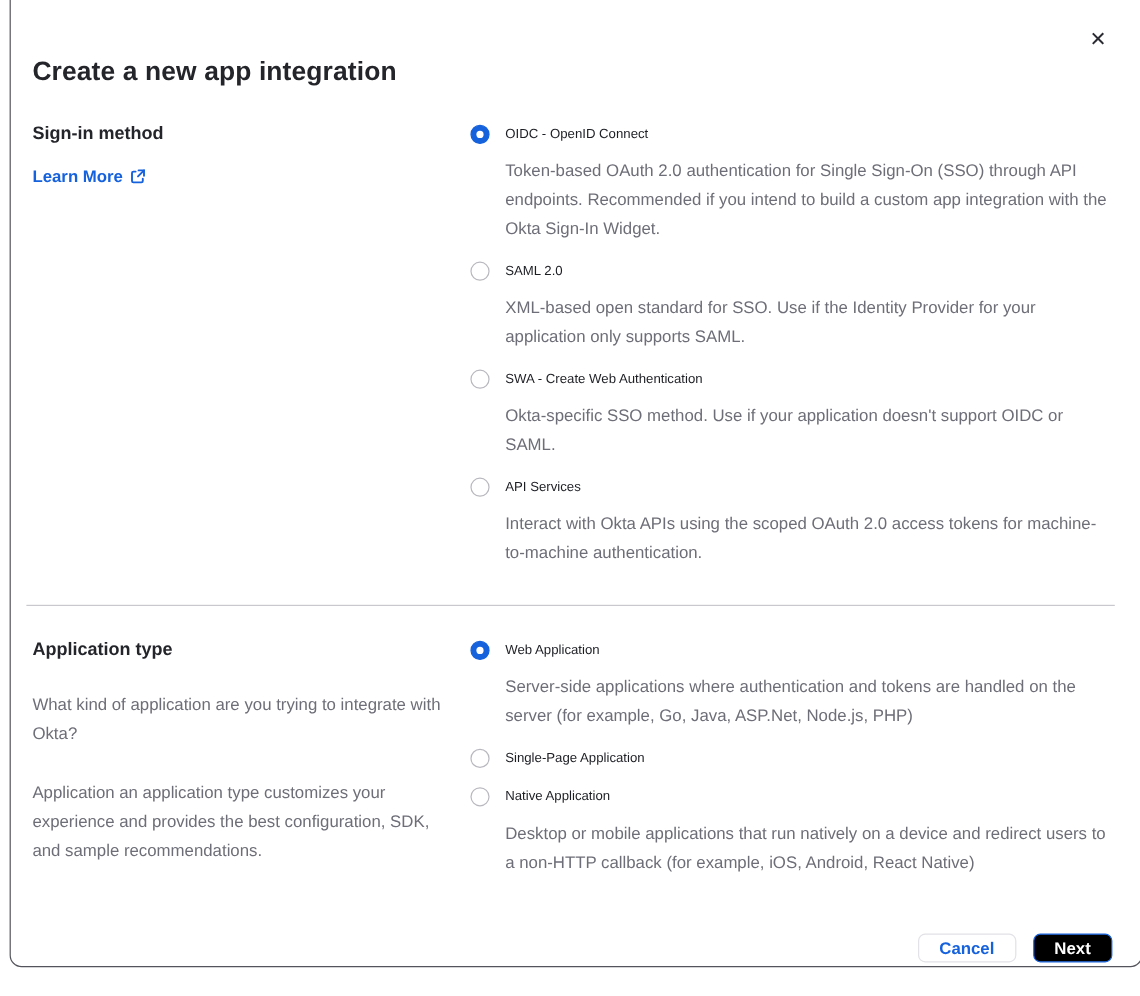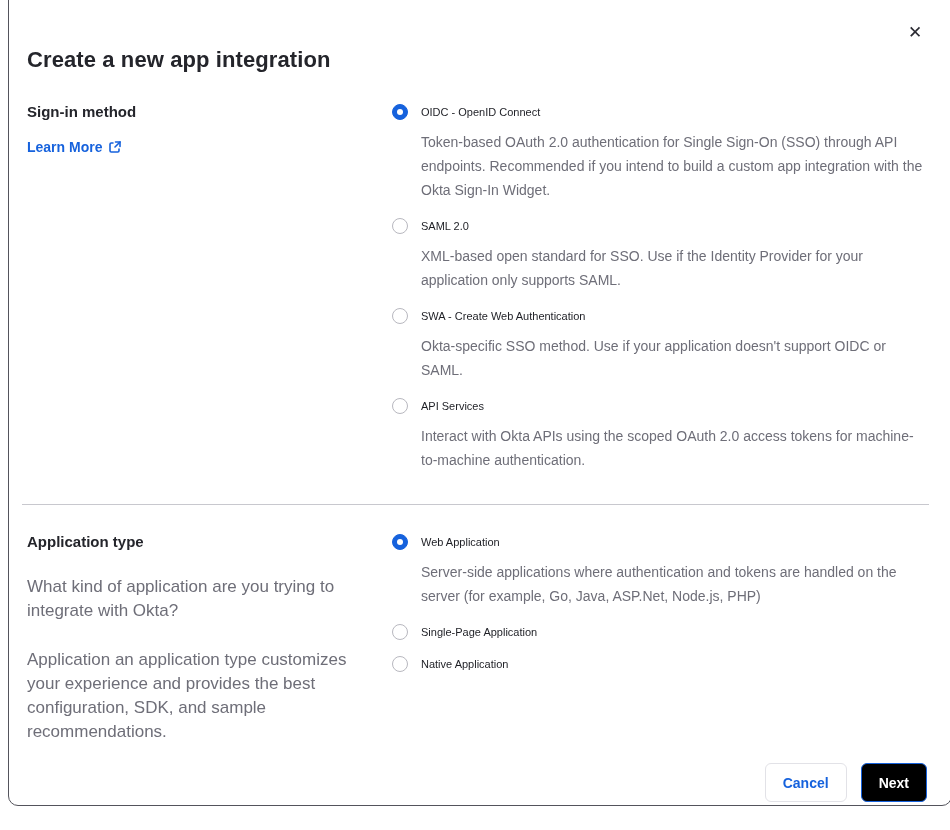--- a/index.html
+++ b/index.html
@@ -57,21 +57,21 @@
     font-size: 14px;
     font-weight: 700;
     color: #1662dd;
     text-decoration: none;
     width: fit-content;
   }
   .learn-more svg { display: block; }
   .left-para {
     margin-top: 25px;
     max-width: 345px;
-    font-size: 17px;
+    font-size: 14px;
     line-height: 24px;
     color: #6e6e78;
   }
   .option {
     display: flex;
     gap: 13px;
     margin-bottom: 16px;
   }
   .option:last-child { margin-bottom: 0; }
   .radio {
@@ -122,21 +122,21 @@
     display: flex;
     justify-content: flex-end;
     align-items: center;
     gap: 14px;
   }
   .btn {
     font-family: "Liberation Sans", "DejaVu Sans", sans-serif;
     font-size: 14px;
     font-weight: 700;
     border-radius: 6px;
-    height: 39px;
+    height: 24px;
     padding: 0 17px;
     cursor: pointer;
   }
   .btn-cancel {
     background: #ffffff;
     color: #1662dd;
     border: 1px solid #e2e2e7;
   }
   .btn-next {
     background: #000000;
@@ -226,20 +226,21 @@
         <span class="radio"></span>
         <div class="option-text">
           <div class="option-label">Single-Page Application</div>
         </div>
       </div>
 
       <div class="option">
         <span class="radio"></span>
         <div class="option-text">
           <div class="option-label">Native Application</div>
+          <div class="option-desc">Desktop or mobile applications that run natively on a device and redirect users to a non-HTTP callback (for example, iOS, Android, React Native)</div>
         </div>
       </div>
 
     </div>
   </div>
 
   <div class="footer">
     <button class="btn btn-cancel">Cancel</button>
     <button class="btn btn-next">Next</button>
   </div>

